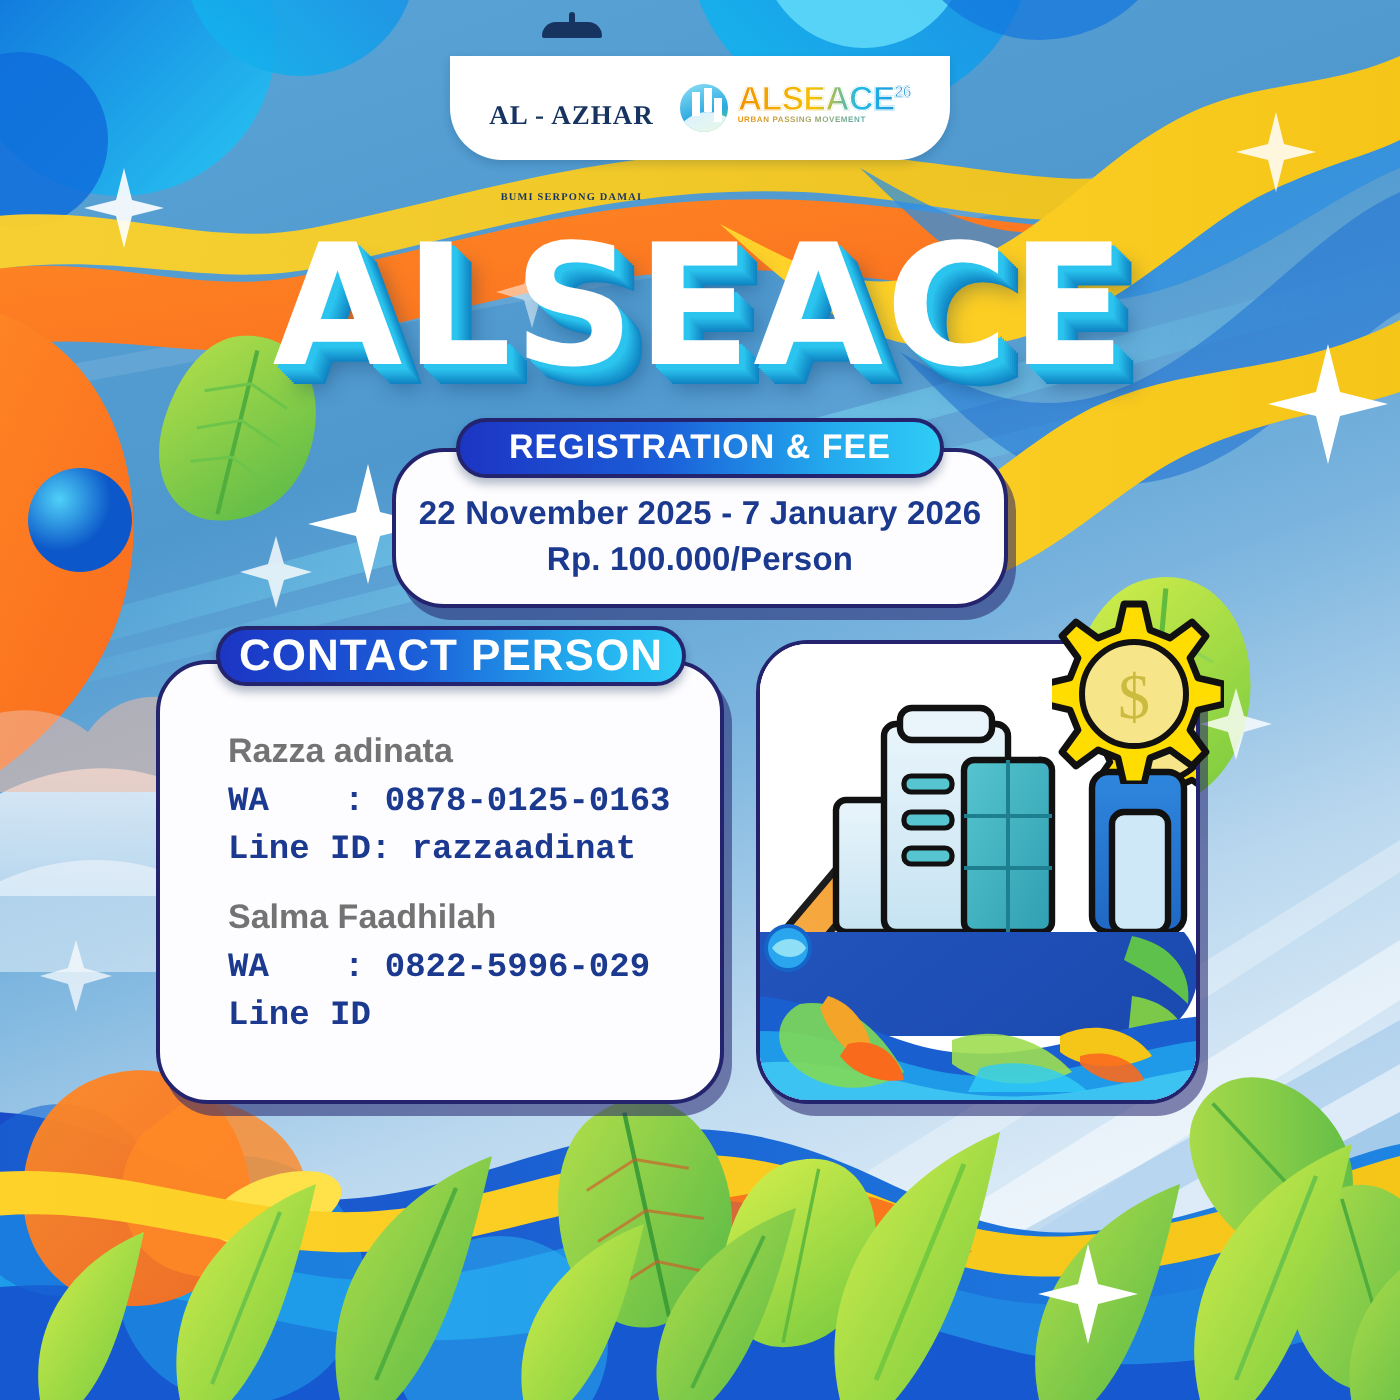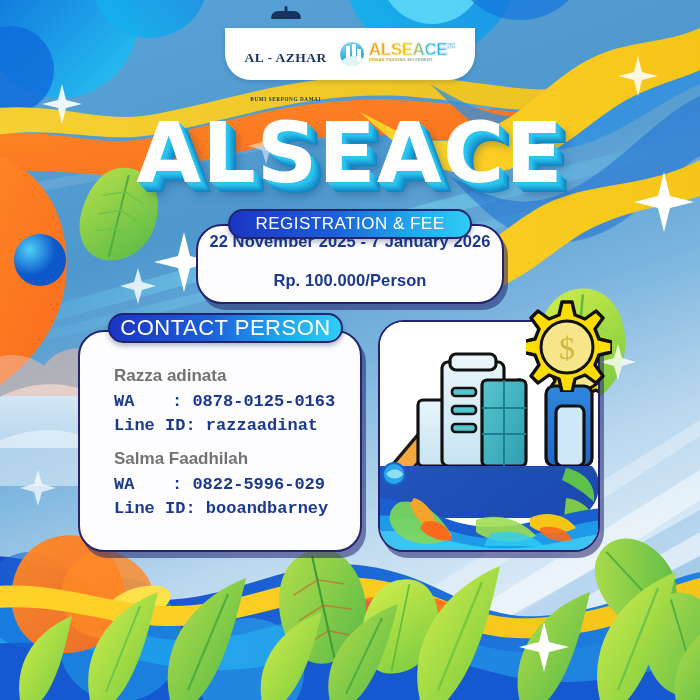--- a/index.html
+++ b/index.html
@@ -48,33 +48,33 @@
       5px 5px 0 #23b2e2, 6px 6px 0 #1fa9dc, 7px 7px 0 #1ba0d6,
       8px 8px 0 #1797d0, 9px 9px 0 #138eca, 10px 10px 0 #0f85c4,
       11px 12px 10px rgba(8,40,80,.35);
   }
 
   
   .pill{
     position:absolute;z-index:28;border-radius:999px;
     border:2.5px solid #24246e;
     background:linear-gradient(90deg,#1c35c4 0%,#1b5ed8 42%,#22a6ec 75%,#2fcdf6 100%);
-    color:#fff;font-weight:normal;display:flex;align-items:center;justify-content:center;
+    color:#fff;font-weight:bold;display:flex;align-items:center;justify-content:center;
     box-shadow:0 3px 5px rgba(8,30,70,.3);
   }
   #pill-reg{left:228px;top:209px;width:244px;height:30px;font-size:17px;letter-spacing:.5px;}
   #pill-contact{left:108px;top:313px;width:235px;height:30px;font-size:22px;letter-spacing:.5px;}
 
   
   .wcard{
     position:absolute;background:#fdfdff;border:2.5px solid #24246e;
     border-radius:26px;z-index:24;box-shadow:4px 6px 0 rgba(36,36,110,.55);
   }
   #card-reg{left:196px;top:224px;width:308px;height:80px;
-    display:flex;flex-direction:column;align-items:center;justify-content:flex-end;padding-bottom:12px;gap:20px;}
+    display:flex;flex-direction:column;align-items:center;justify-content:flex-end;padding-bottom:12px;gap:4px;}
   .reg-line{font-size:16.5px;font-weight:bold;color:#1b3a8f;letter-spacing:.1px;}
   #card-contact{left:78px;top:330px;width:284px;height:222px;padding:34px 0 0 34px;}
   .cgroup{margin-bottom:14px;}
   .cname{font-size:17px;font-weight:bold;color:#737373;margin-bottom:6px;}
   .crow{font-size:17px;font-weight:bold;color:#1b3a8f;margin-bottom:5px;display:flex;font-family:Liberation Mono, monospace;}
   .clab{display:inline-block;min-width:58px;}
 
   #card-illu{left:378px;top:320px;width:222px;height:232px;overflow:visible;}
   #illu-clip{position:absolute;left:0;top:0;width:100%;height:100%;border-radius:24px;overflow:hidden;background:#fff;}
 </style>
@@ -328,21 +328,20 @@
       </div>
     </div>
     <div class="cgroup">
       <div class="cname">Salma Faadhilah</div>
       <div class="crow">
         <span class="clab">WA</span>
         <span>: 0822-5996-029</span>
       </div>
       <div class="crow">
         <span class="clab">Line ID</span>
-        <span>: booandbarney</span>
       </div>
     </div>
   </div>
   <div class="pill" id="pill-contact">CONTACT PERSON</div>
 
   <div class="wcard" id="card-illu">
     <div id="illu-clip">
       <svg width="222" height="232" viewBox="0 0 222 232" xmlns="http://www.w3.org/2000/svg">
         <defs>
           <linearGradient id="arrG" x1="0" y1="1" x2="1" y2="0">

